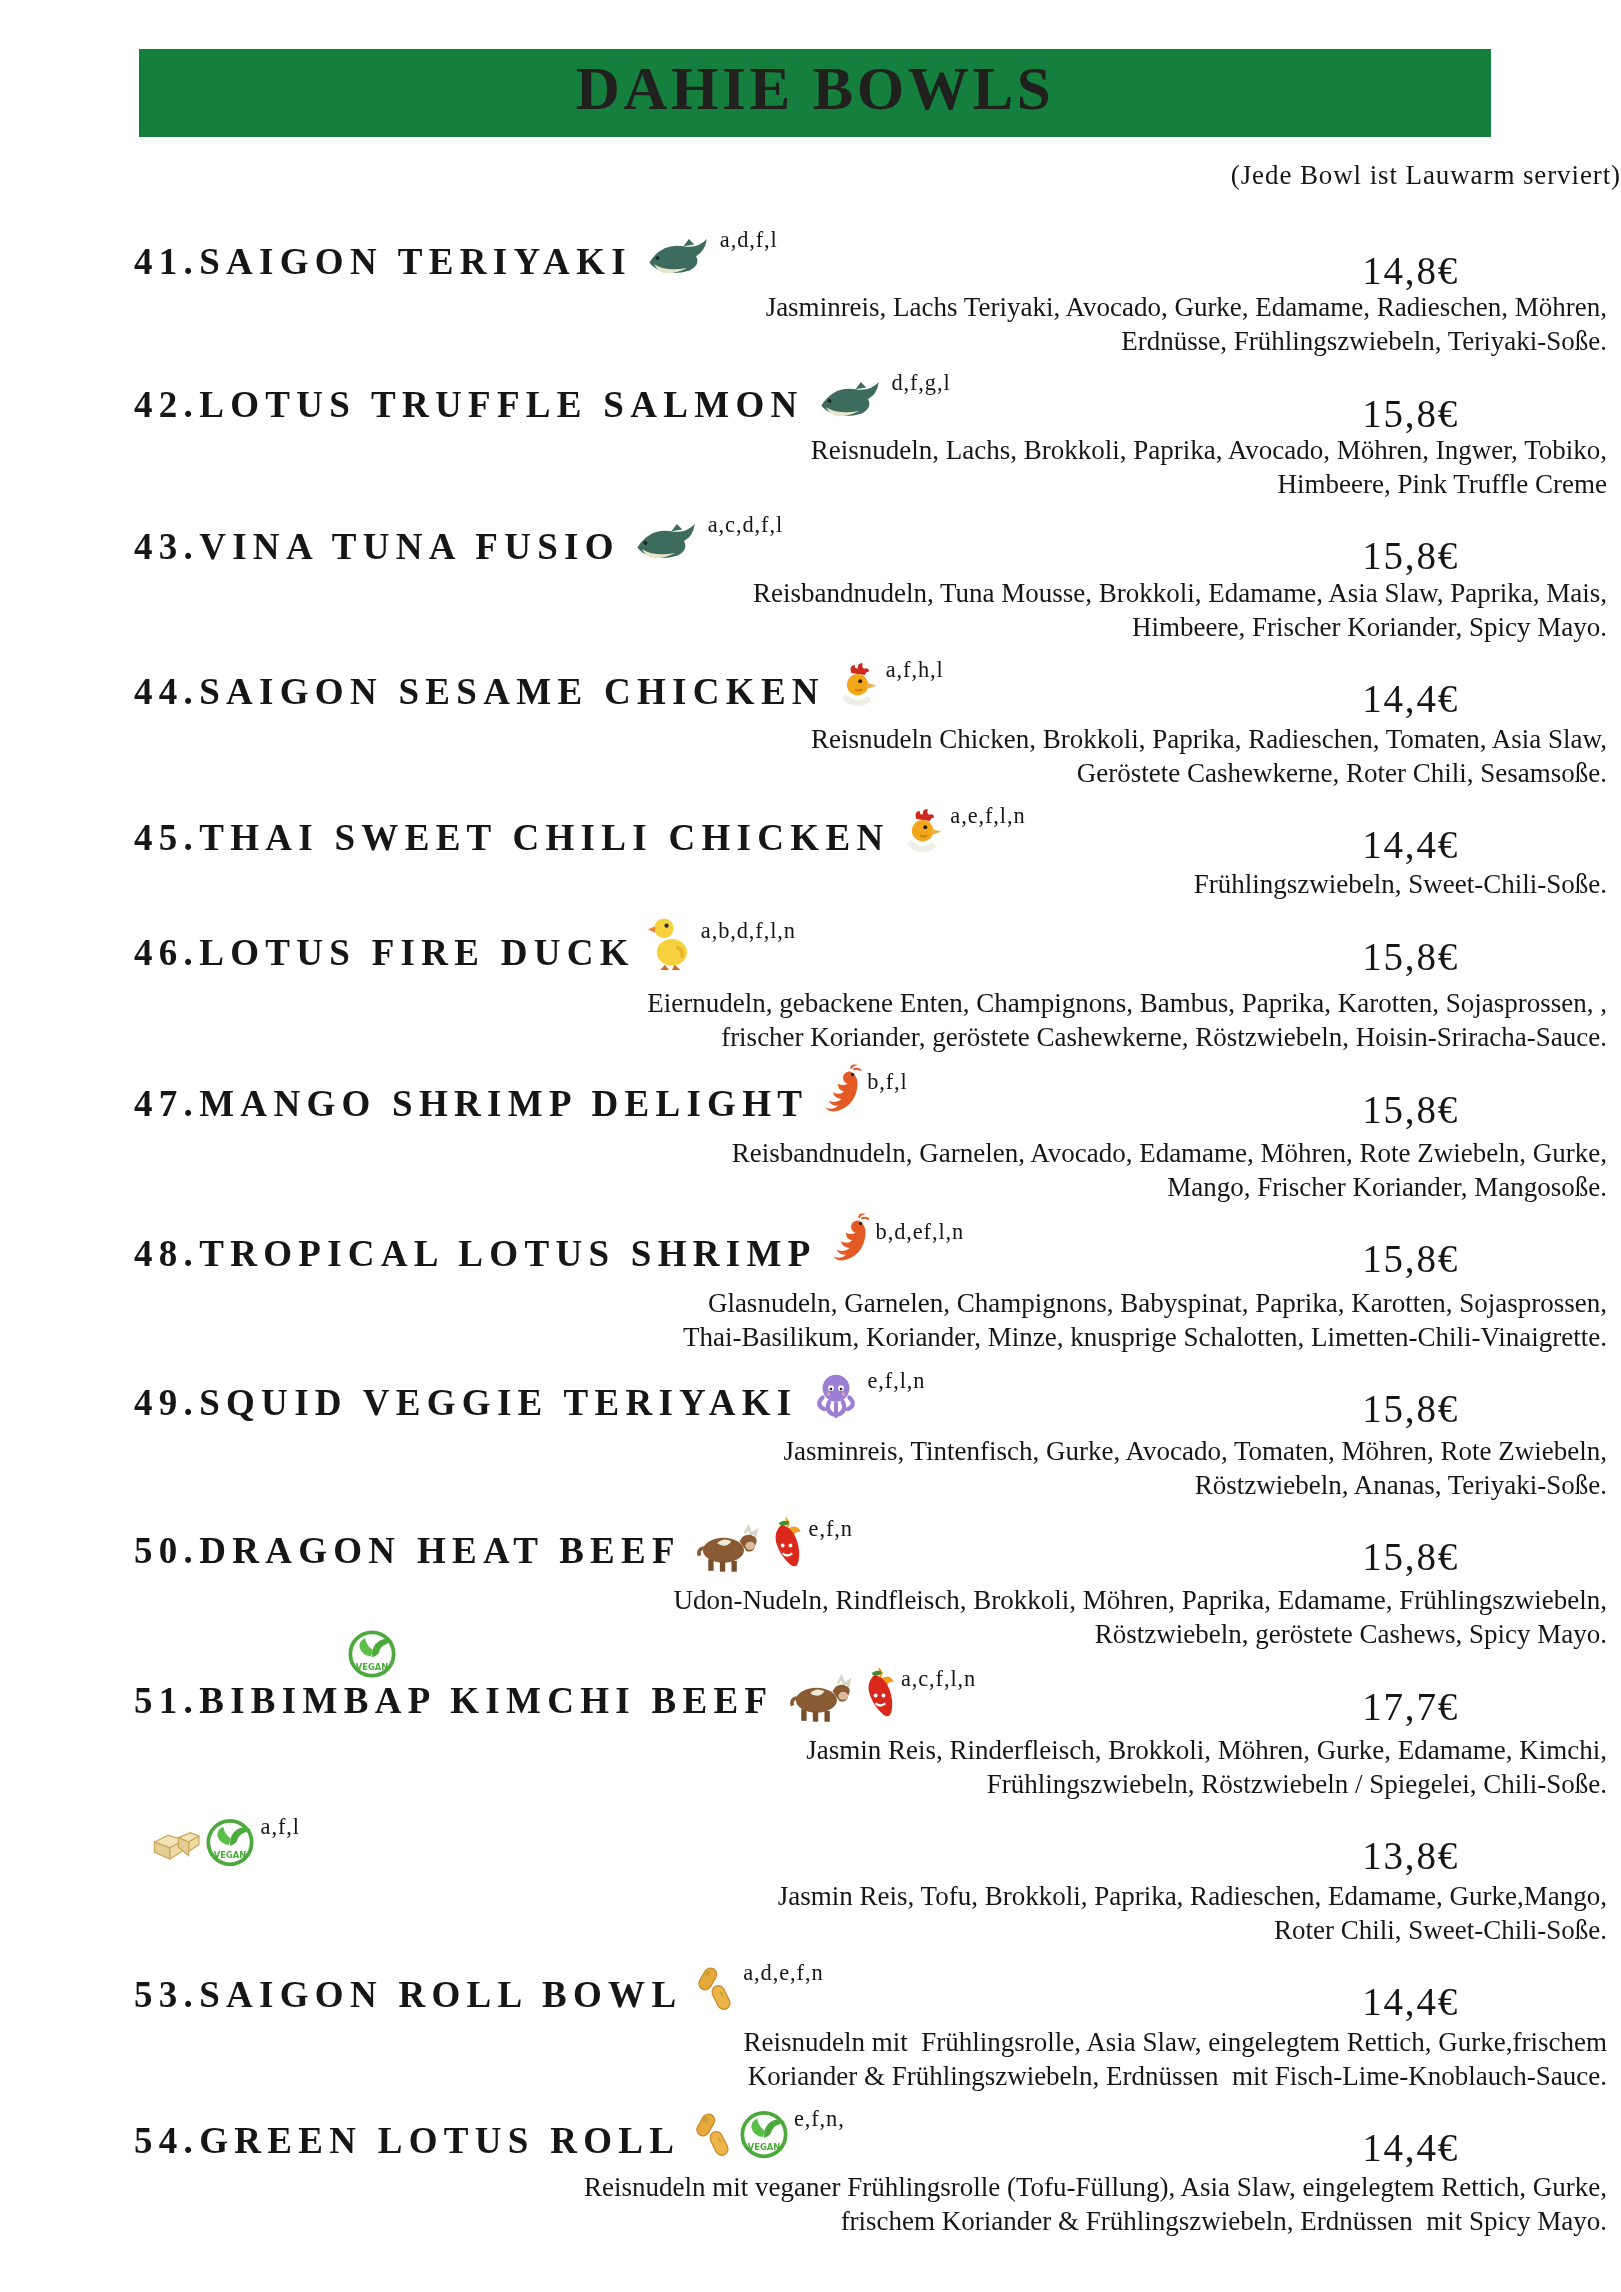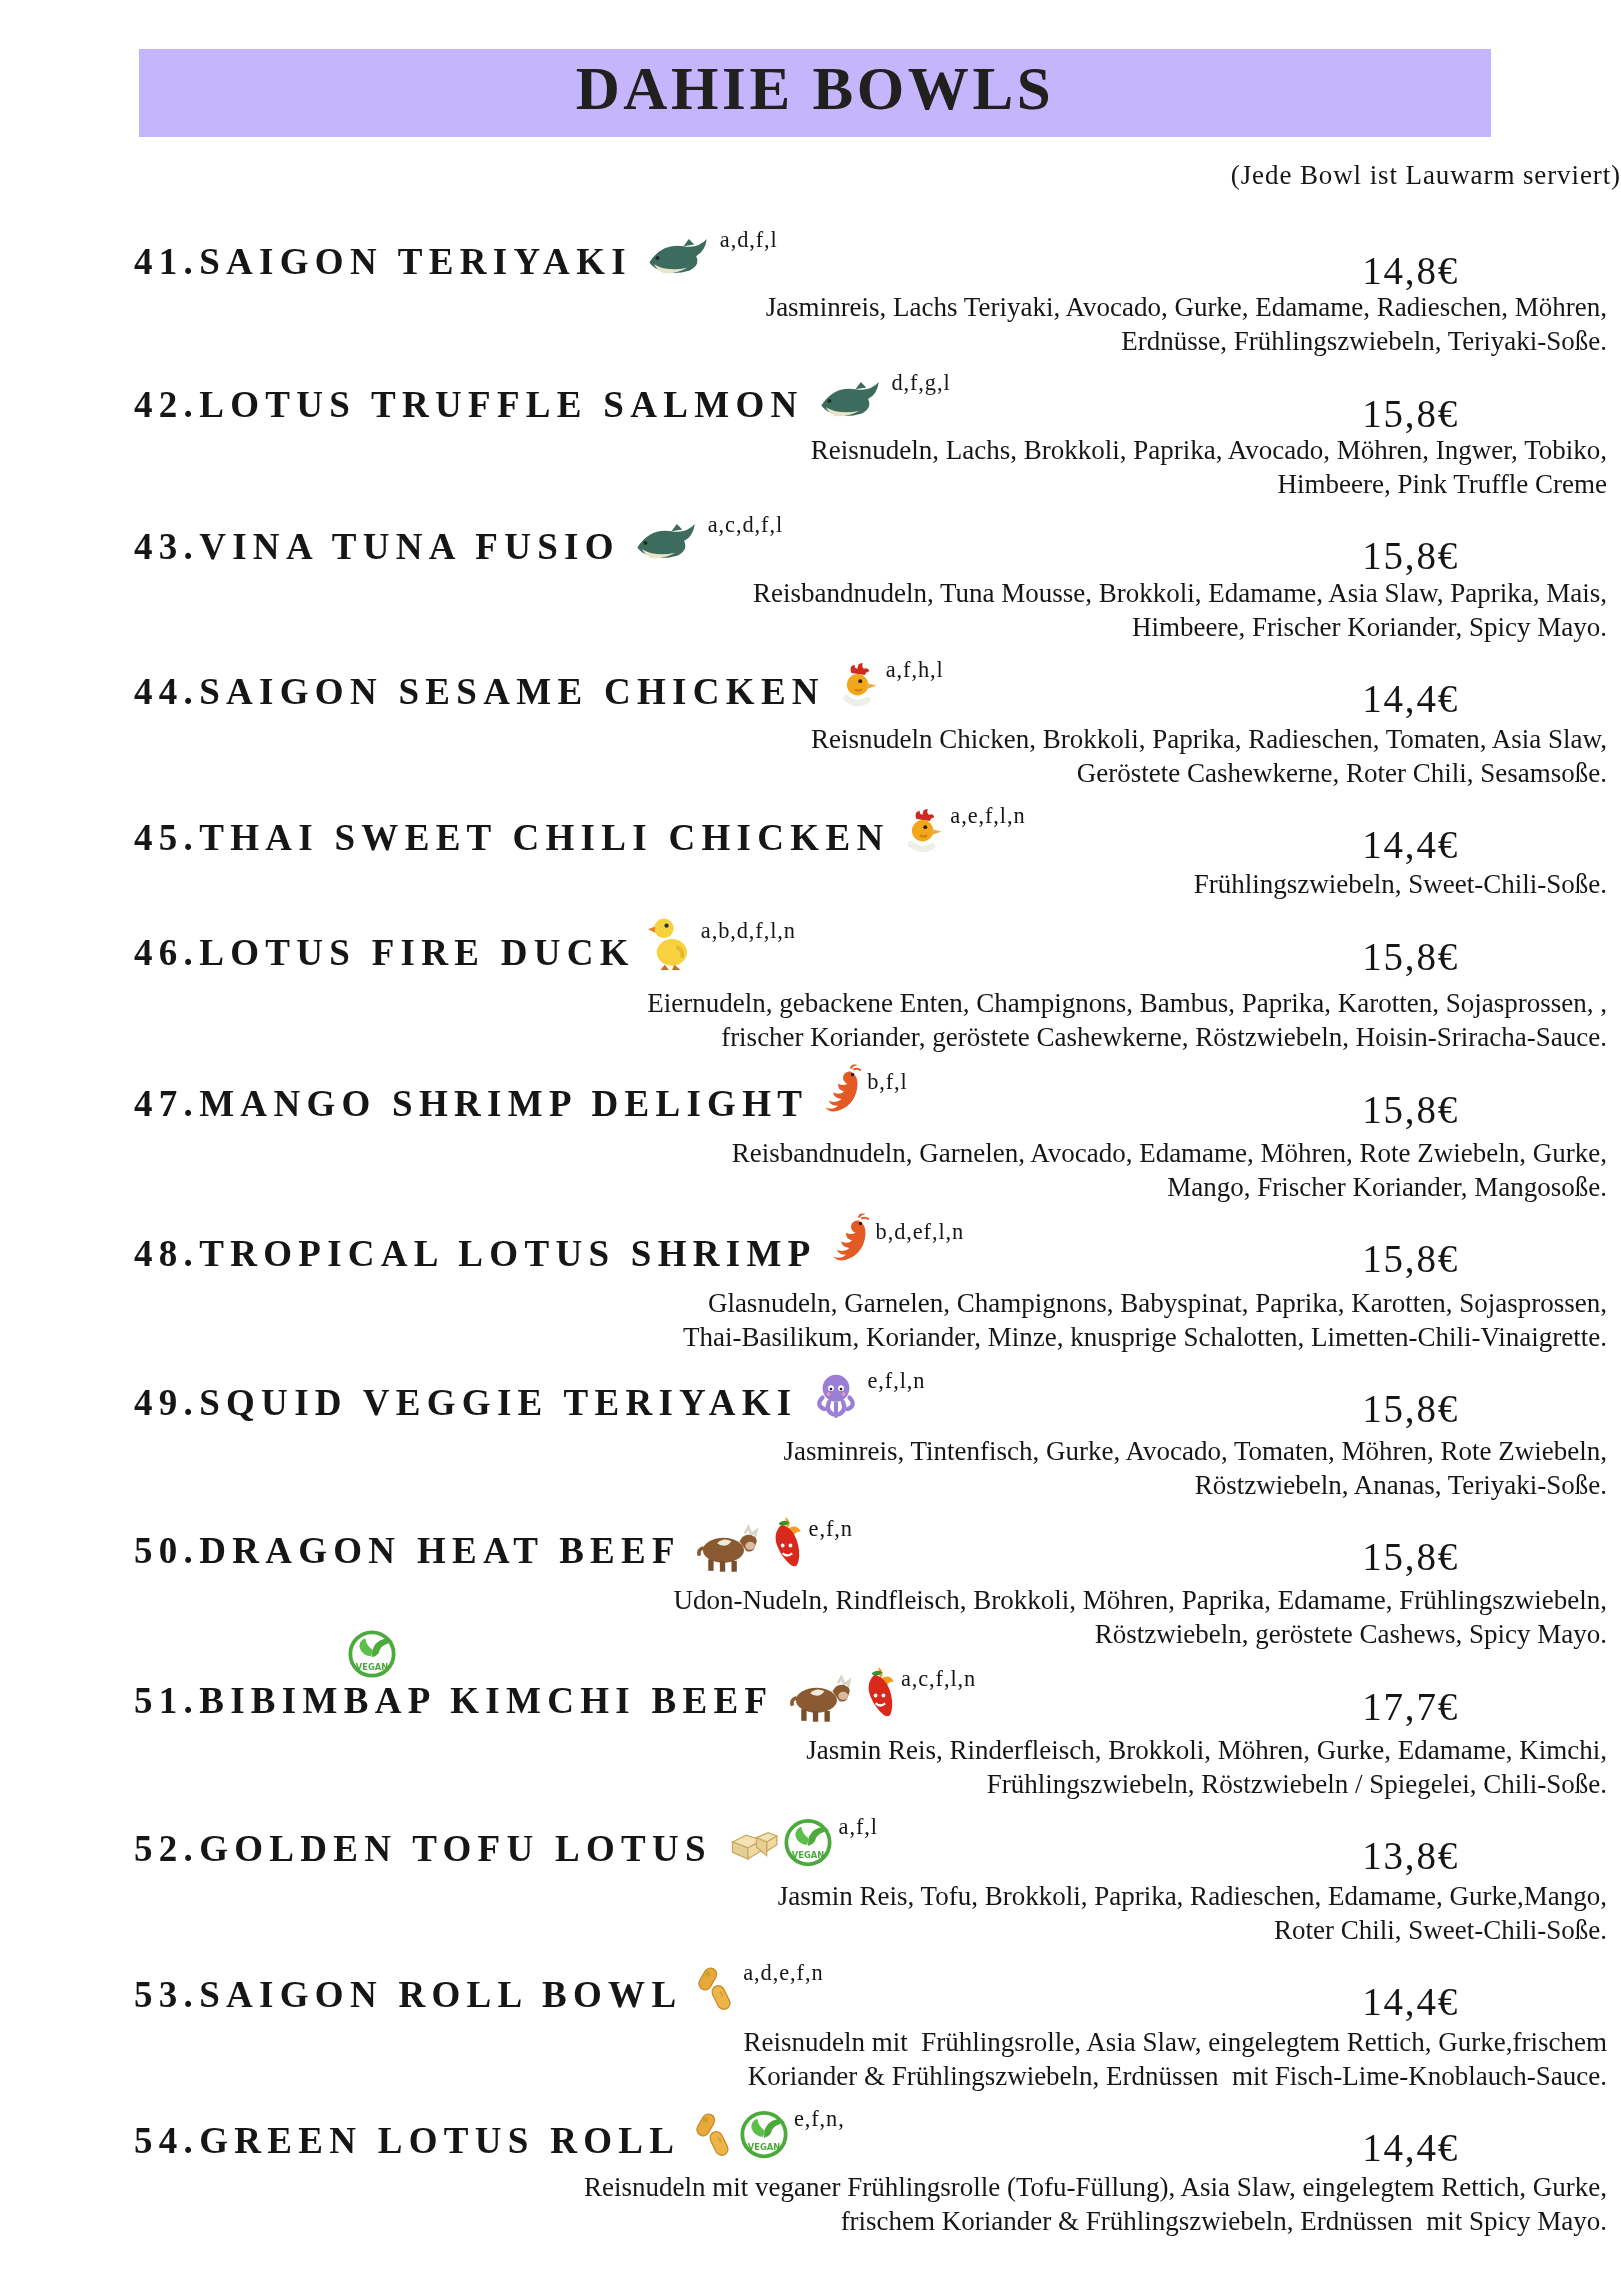--- a/index.html
+++ b/index.html
@@ -1,21 +1,21 @@
 <!DOCTYPE html>
 <html style="font-size:14.3px"><head>
 <meta charset="utf-8">
 <style>
   html,body{margin:0;padding:0;}
   body{
     width:1621px;height:2293px;position:relative;background:#ffffff;
     font-family:"Liberation Serif", serif;color:#161616;overflow:hidden;
   }
   .header-band{
-    margin:49px 130px 0 139px;background:#c4b5fd;text-align:center;
+    margin:49px 130px 0 139px;background:#15803d;text-align:center;
     padding:5.4px 0 12.5px;
   }
   .page-title{
     font-size:61px;font-weight:bold;letter-spacing:3.6px;color:#20201e;
   }
   .subtitle{
     text-align:right;font-size:27px;margin-top:23px;letter-spacing:0.9px;
   }
   .menu{margin:47px 14px 0 134px;text-align:right;}
   .menu-item{margin-bottom:22.4px;}
@@ -338,21 +338,20 @@
         </span>
       </div>
     <div class="item-desc">
         <div>Jasmin Reis, Rinderfleisch, Brokkoli, Möhren, Gurke, Edamame, Kimchi,</div>
         <div>Frühlingszwiebeln, Röstzwiebeln / Spiegelei, Chili-Soße.</div>
       </div>
   </div>
 
   <div class="menu-item">
     <div class="item-header">
-      <span class="item-number-title">52.GOLDEN TOFU LOTUS</span>
       <span class="item-icons">
           <span class="icon icon-tofu">
             <svg viewBox="0 0 64 48">
               <g stroke="#caa95f" stroke-width="1.5">
                 <path d="M8 18 l16-8 18 6 -16 9Z" fill="#f3e3b6"></path>
                 <path d="M8 18 l0 12 18 8 0-13Z" fill="#e6cf94"></path>
                 <path d="M26 25 l16-9 0 12 -16 10Z" fill="#eed9a4"></path>
                 <path d="M36 13 l14-6 10 4 -12 7Z" fill="#f3e3b6"></path>
                 <path d="M48 18 l12-7 0 10 -12 8Z" fill="#eed9a4"></path>
                 <path d="M36 13 l0 11 12 10 0-16Z" fill="#e6cf94"></path>

